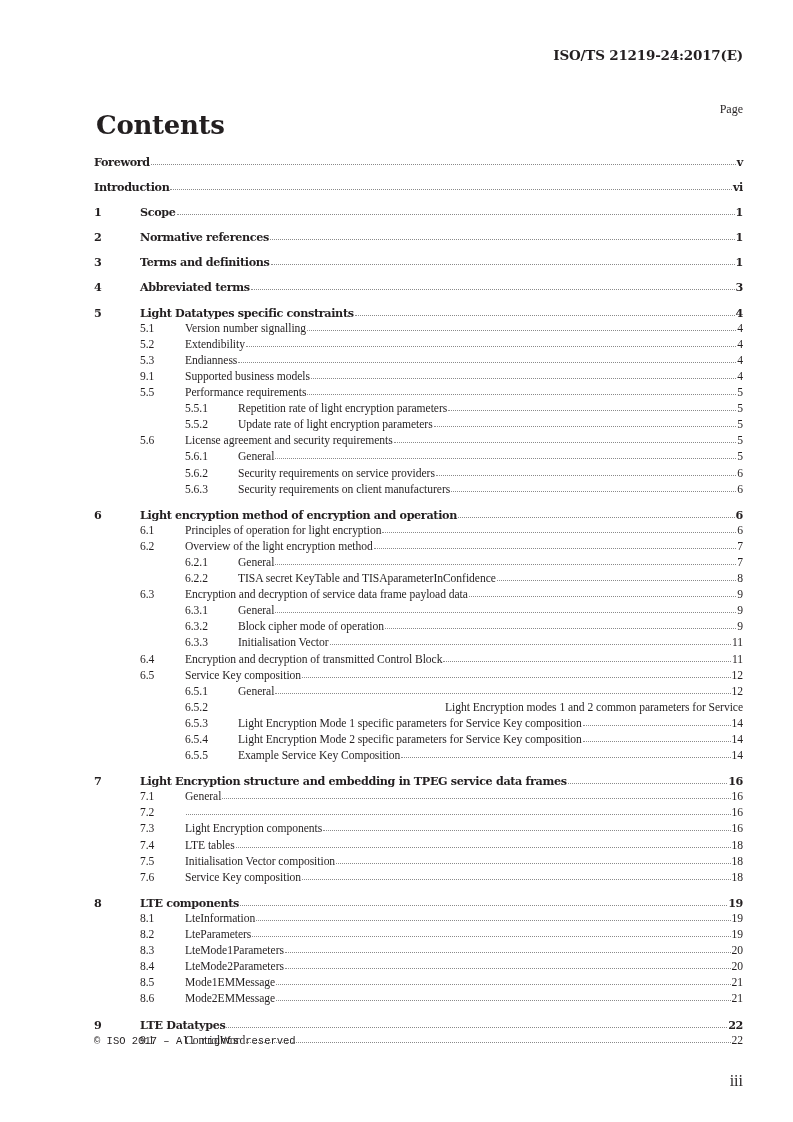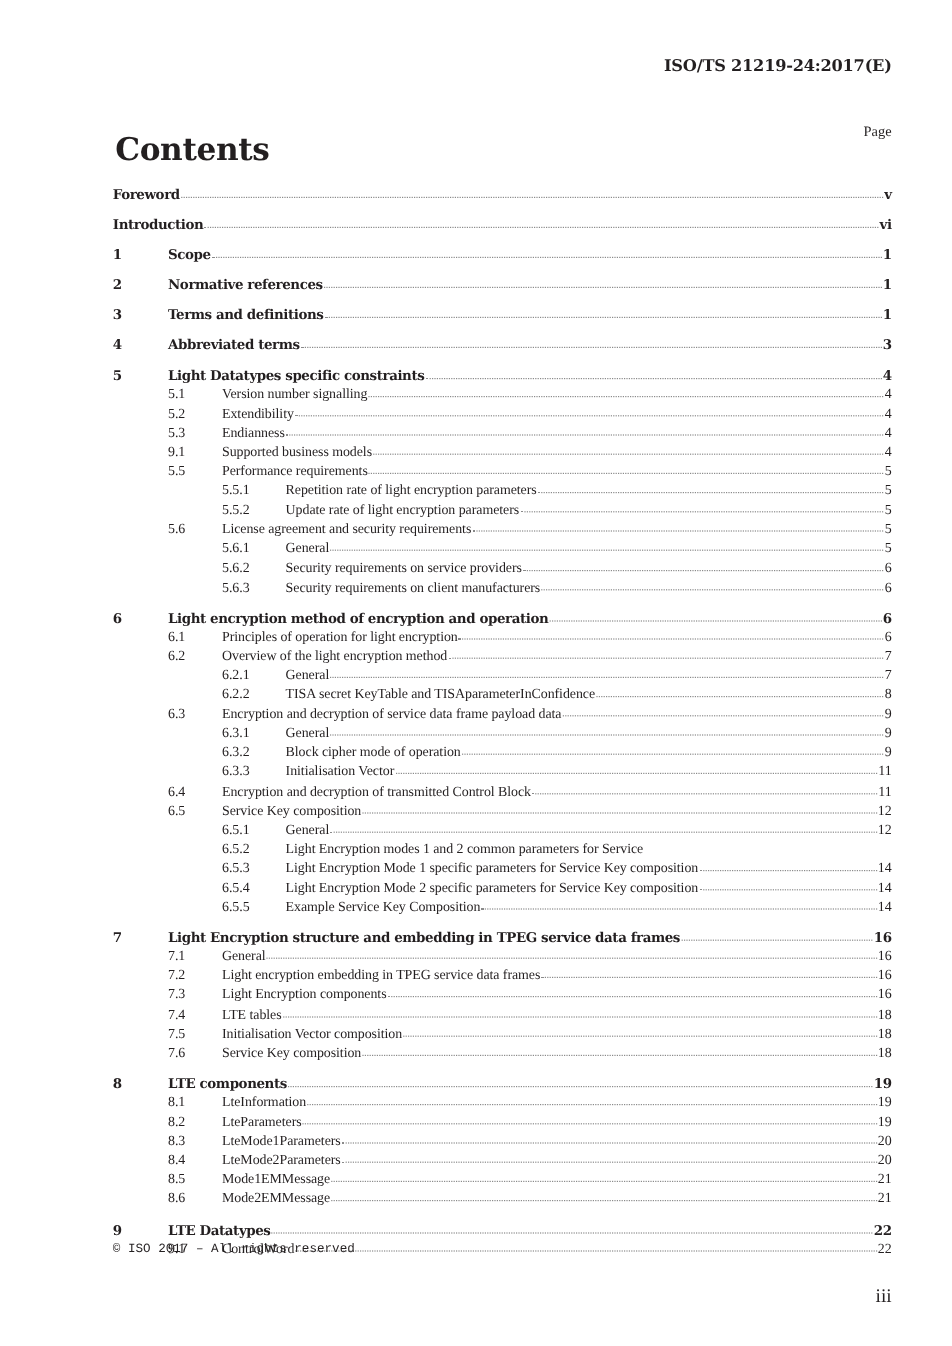--- a/index.html
+++ b/index.html
@@ -38,21 +38,21 @@
   .l2 .num { width: 45px; }
   .l3 { padding-left: 91px; }
   .l3 .num { width: 53px; }
   .title { flex: 0 1 auto; white-space: nowrap; }
   .leader {
     flex: 1 1 auto; margin: 0 1px; height: 1px; align-self: baseline;
     border-bottom: 1px dotted #8a8a8a; position: relative; top: -1px;
     min-width: 8px;
   }
   .pg { flex: 0 0 auto; text-align: right; }
-  .row.cont-first { height: 16.1px; }
+  .row.cont-first { height: 16.1px; justify-content: space-between; }
   .row.cont { padding-left: 144px; }
   .footer-left {
     position: absolute; left: 94px; top: 1035px;
     font-family: Liberation Mono, monospace; font-size: 10.5px;
   }
   .footer-right {
     position: absolute; right: 50px; top: 1072px;
     font-family: "Liberation Serif", serif; font-size: 16px;
   }
 </style>
@@ -273,21 +273,20 @@
       <span class="pg">16</span>
     </div>
     <div class="row l2">
       <span class="num">7.1</span>
       <span class="title">General</span>
       <span class="leader"></span>
       <span class="pg">16</span>
     </div>
     <div class="row l2">
       <span class="num">7.2</span>
-      <span class="title">Light encryption embedding in TPEG service data frames</span>
       <span class="leader"></span>
       <span class="pg">16</span>
     </div>
     <div class="row l2">
       <span class="num">7.3</span>
       <span class="title">Light Encryption components</span>
       <span class="leader"></span>
       <span class="pg">16</span>
     </div>
     <div class="row l2">

